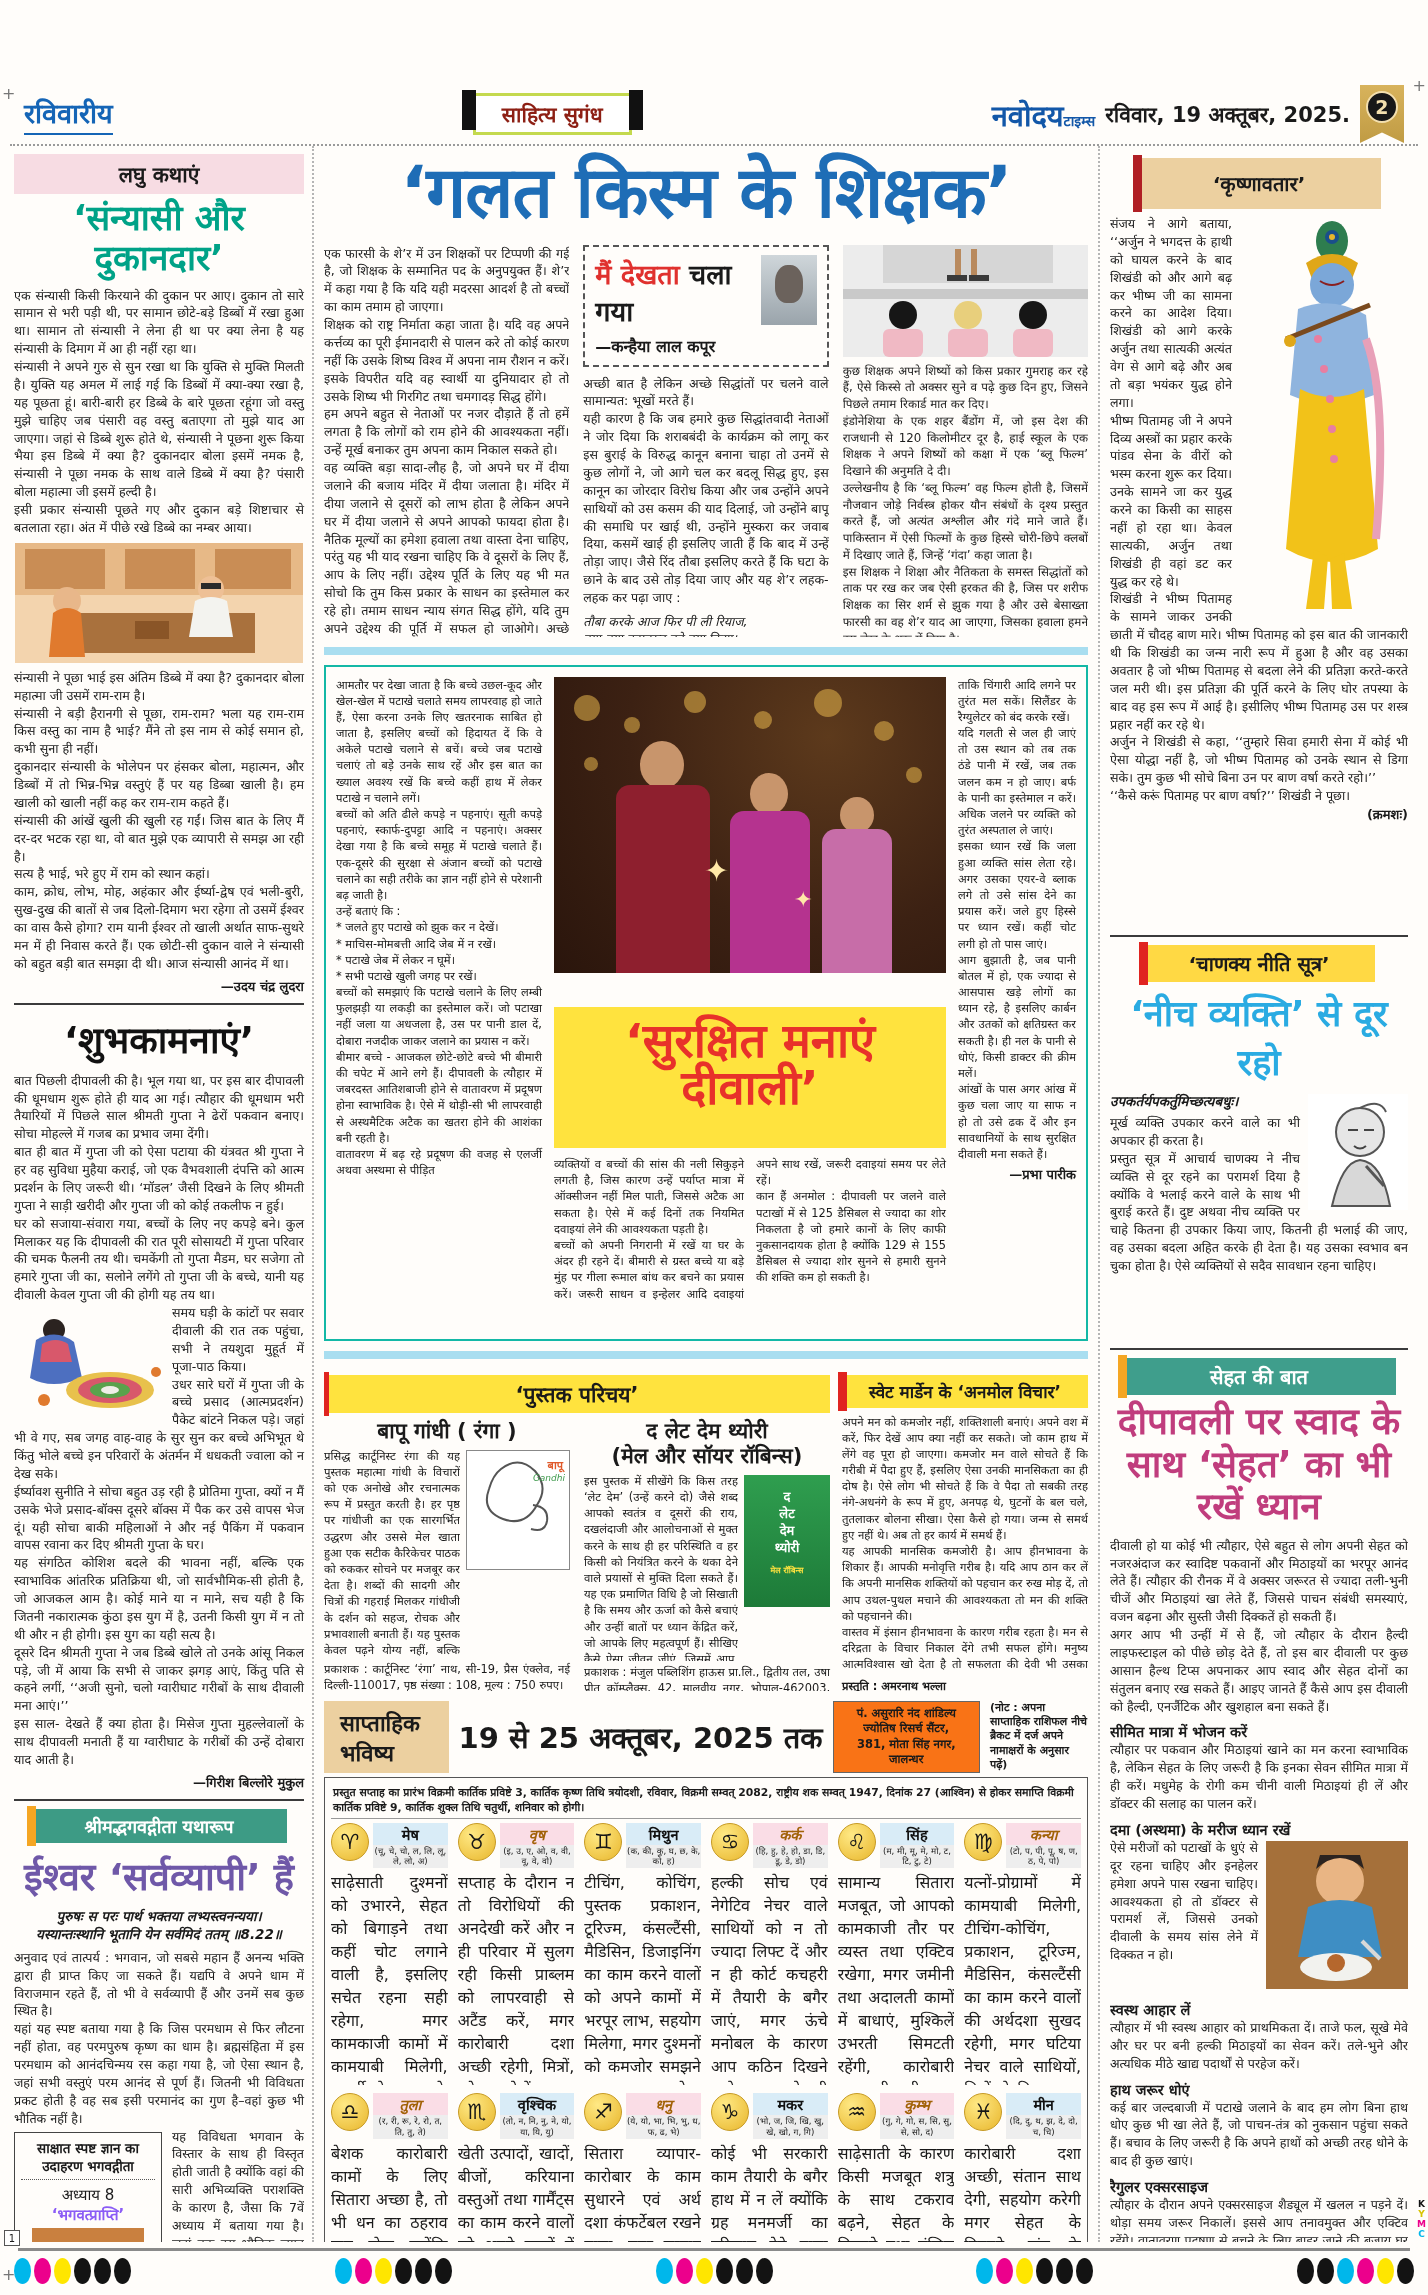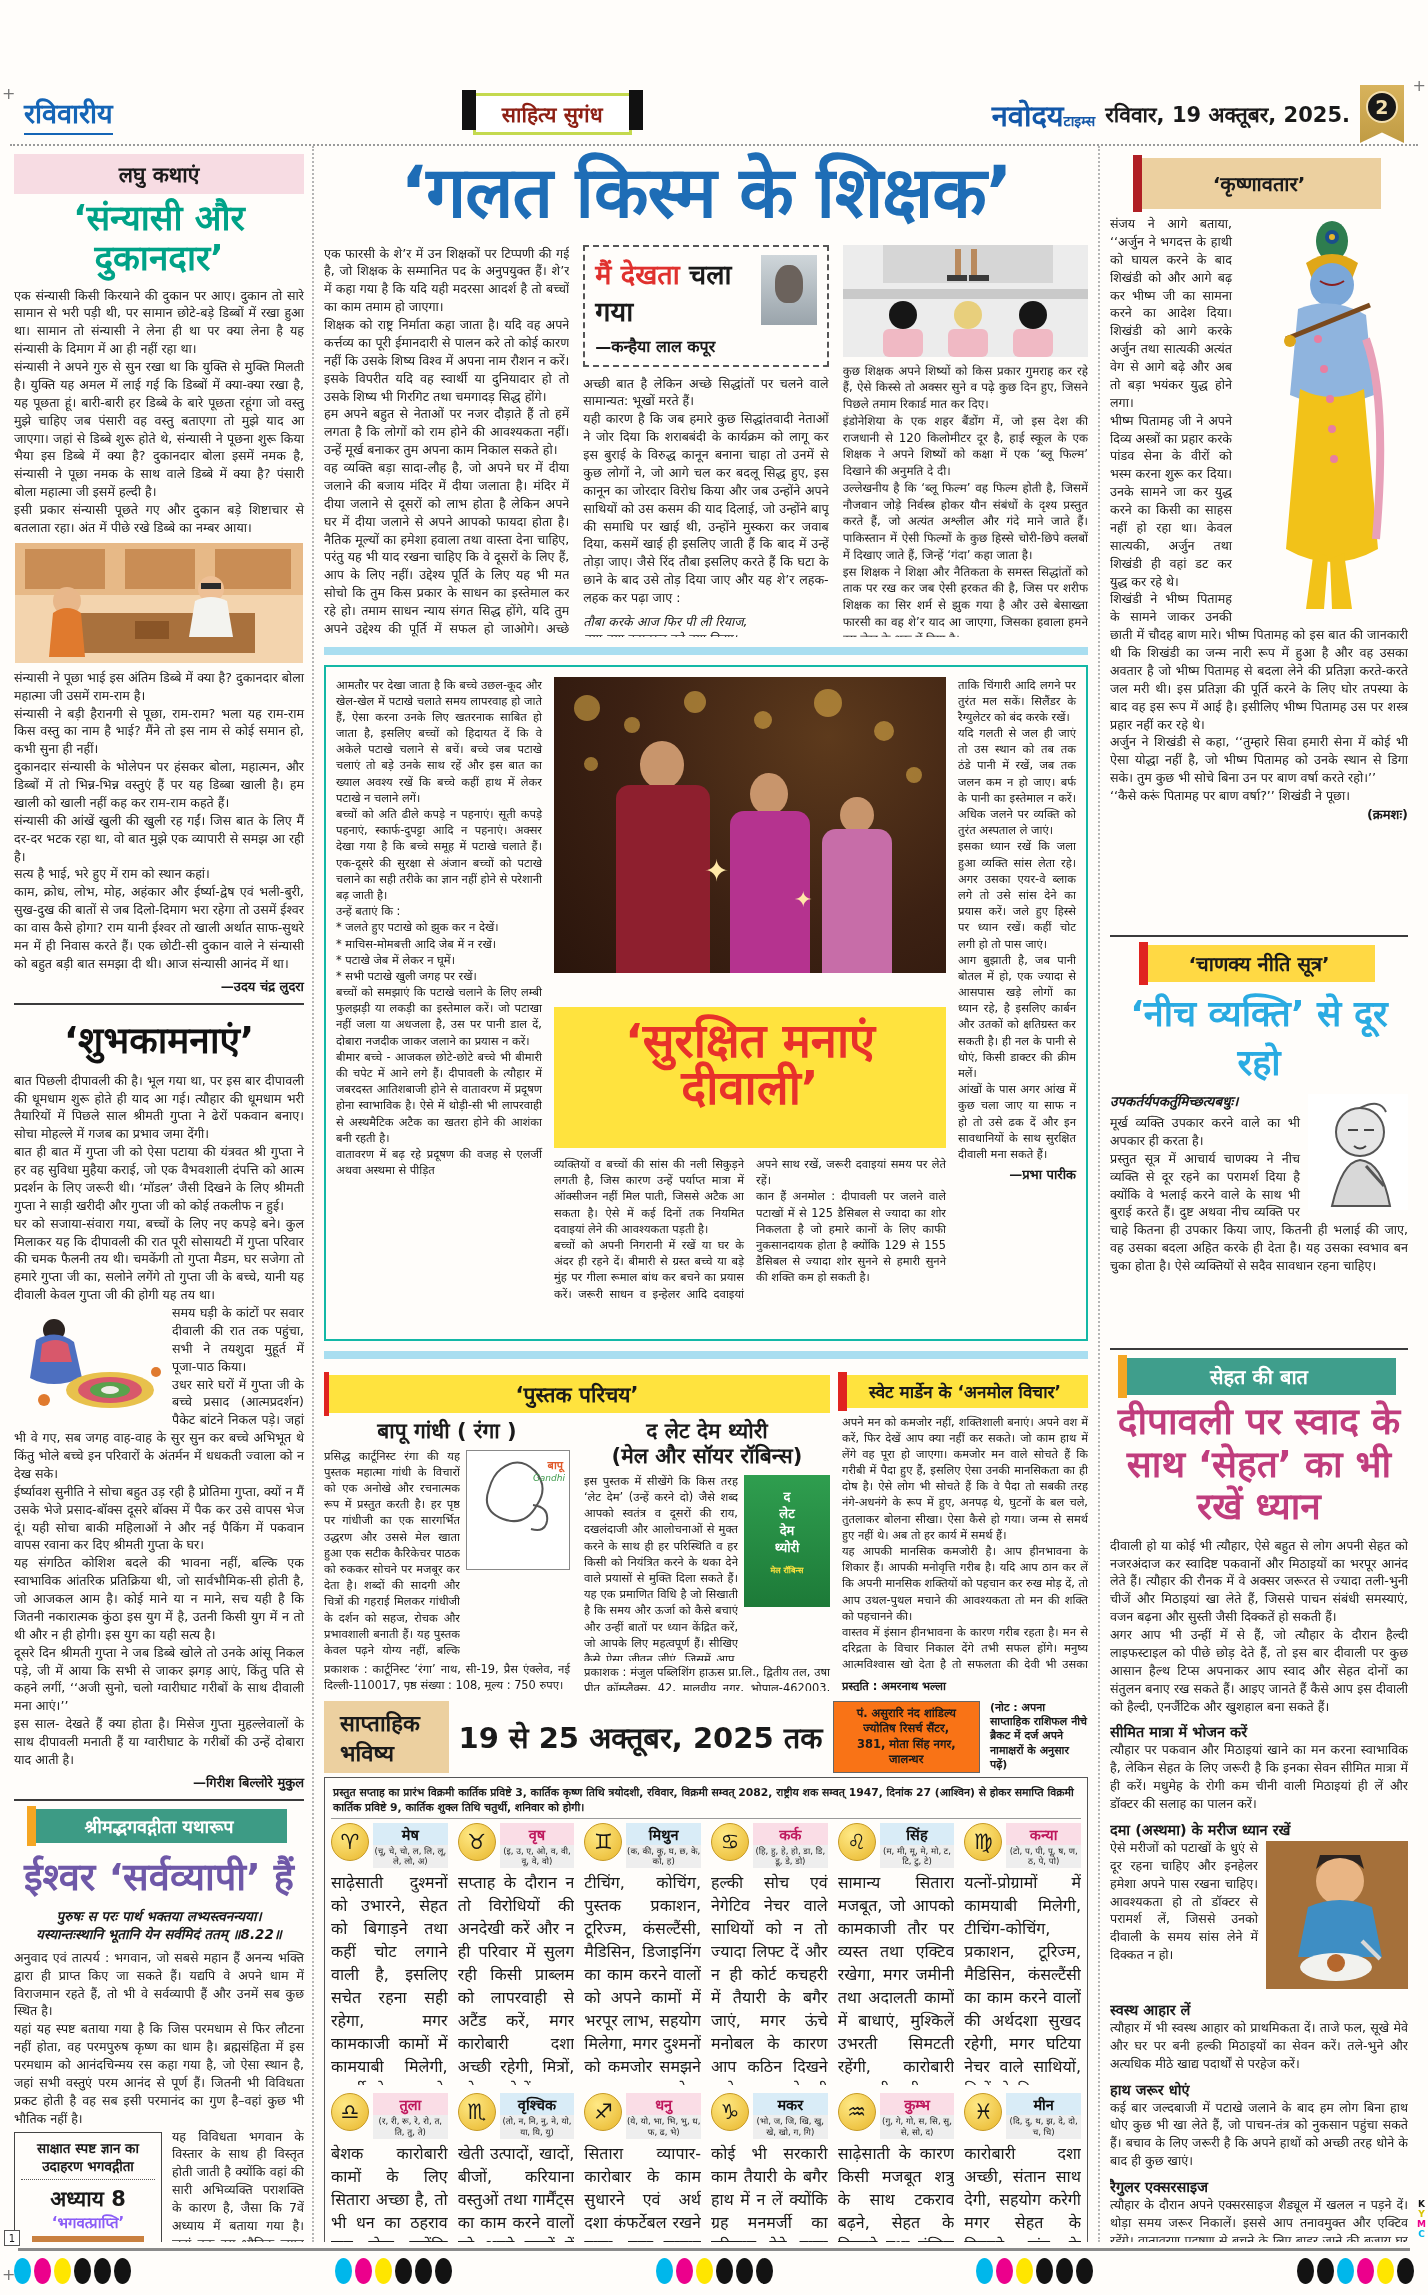--- a/index.html
+++ b/index.html
@@ -37,21 +37,21 @@
   .banner-pink { background:#f7dce3; text-align:center; font-size:21px; font-weight:bold; padding:6px 0; margin-bottom:4px; }
   .t-teal { color:#00a287; font-size:35px; font-weight:bold; text-align:center; line-height:1.15; margin:2px 0 8px; }
   .t-black { color:#111; font-size:37px; font-weight:bold; text-align:center; margin:8px 0; }
   .illus { display:block; margin:6px auto; }
   .gita-banner { background:#3d9b85; color:#fff; width:88%; font-size:18px; padding:5px 0; }
   .gita-banner .accent-bar { background:#f5a623; }
   .t-purple { color:#6f58a8; font-size:38px; font-weight:bold; text-align:center; margin:4px 0 6px; }
   .verse { font-weight:bold; font-style:italic; font-size:13.5px; text-align:center; margin-bottom:6px; }
   .gita-box { float:left; width:148px; border:1.5px solid #444; padding:6px; margin:4px 10px 4px 0; text-align:center; }
   .gita-box .l1 { font-weight:bold; font-size:13.5px; border-bottom:1px dotted #555; padding-bottom:4px; margin-bottom:4px; }
-  .gita-box .l2 { font-weight:bold; font-size:21px; }
+  .gita-box .l2 { font-weight:normal; font-size:15px; }
   .gita-box .l3 { font-weight:bold; font-size:15px; color:#8b5cf6; margin-bottom:4px; }
 
   
   .main-head { color:#1e6db6; font-size:71px; font-weight:bold; text-align:center; line-height:1.05; margin:4px 0 14px; letter-spacing:-1px; }
   .art-row { display:flex; gap:14px; }
   .art-col { width:250px; }
   .feature-box { border:2px dashed #555; padding:8px 10px; margin-bottom:8px; }
   .feature-title { font-size:27px; font-weight:bold; }
   .feature-title .red { color:#e0312e; }
   .feature-by { font-size:16px; font-weight:bold; margin-top:6px; }
@@ -96,21 +96,21 @@
   .horo-astro { border:1.5px solid #666; background:#f97316; font-weight:bold; font-size:11.5px; text-align:center; padding:4px 6px; width:218px; line-height:1.35; }
   .horo-note { font-weight:bold; font-size:11px; width:150px; line-height:1.3; }
   .horo-box { border:1.5px solid #555; padding:4px 6px; }
   .horo-intro { font-size:10.8px; font-weight:bold; border-bottom:1px solid #999; padding:2px 2px 4px; margin-bottom:4px; }
   .sign-grid { display:grid; grid-template-columns:repeat(6,1fr); gap:8px 10px; }
   .sign-head { display:flex; gap:4px; align-items:flex-start; margin-bottom:3px; }
   .sign-icon { width:38px; height:38px; border-radius:50%; background:radial-gradient(circle at 35% 30%, #ffe985, #e8b62c); display:flex; align-items:center; justify-content:center; font-size:21px; color:#161616; flex:0 0 auto; border:1px solid #c79a22; }
   .sign-title { flex:1; text-align:center; }
   .sign-name { font-size:14.5px; font-weight:bold; padding:1px 0; }
   .nb { background:#d9ecf7; color:#111; }
-  .np { background:#fadde6; color:#be185d; }
+  .np { background:#fadde6; color:#a16207;font-style:italic; }
   .sign-letters { font-size:8.6px; background:#eee; padding:1px 0; line-height:1.25; }
   .sign-text { font-size:16px; line-height:1.44; text-align:justify; height:214px; overflow:hidden; }
 
   
   .krishna-banner { background:#ecd0a0; font-size:20px; width:82%; padding:12px 0; }
   .krishna-banner .accent-bar { background:#b01f24; }
   .krishna-fig { float:right; width:168px; height:398px; margin:4px 0 4px 8px; shape-outside:inset(0); }
   .kramshah { text-align:right; font-weight:bold; font-size:13px; }
   .chanakya-banner { background:#ffd944; font-size:20px; width:78%; padding:5px 0; }
   .chanakya-banner .accent-bar { background:#e02420; }

